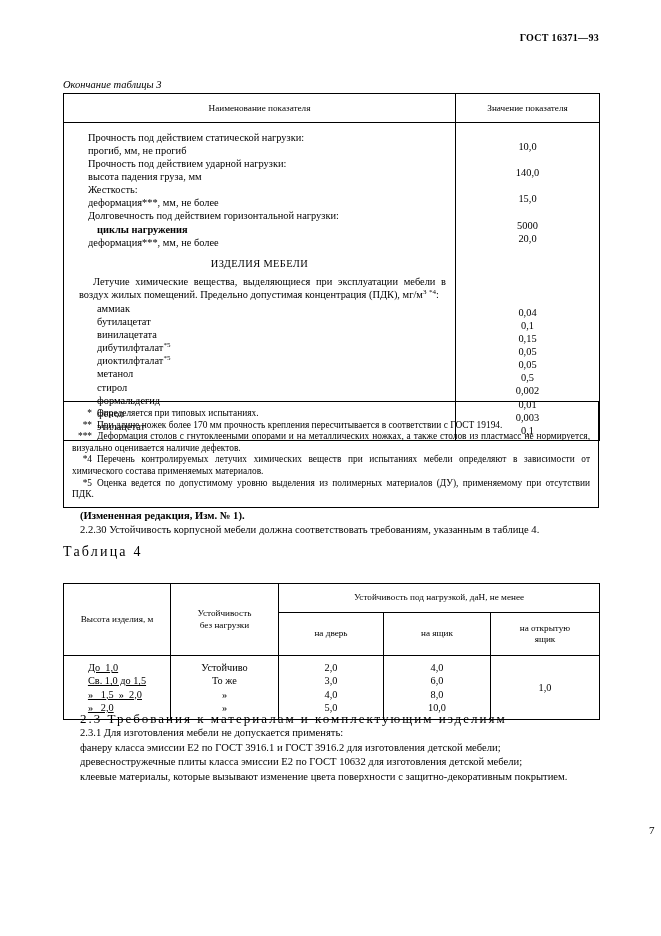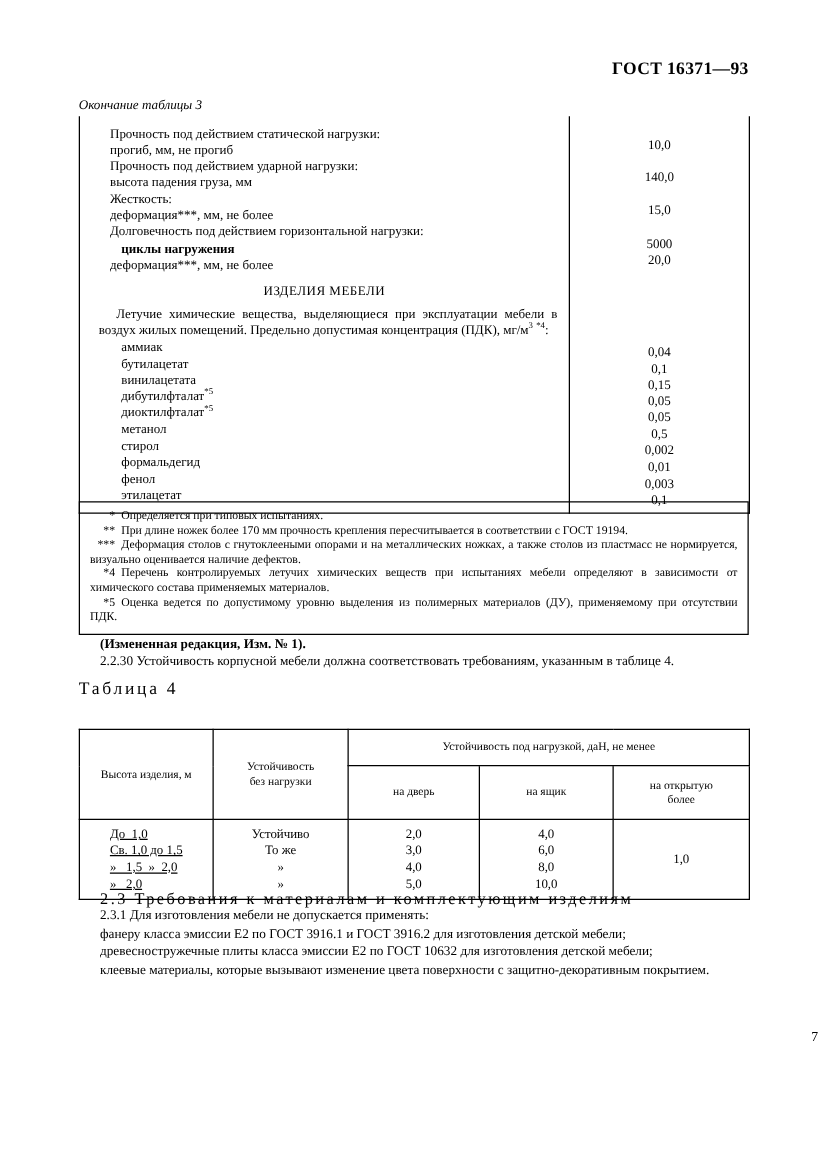--- a/index.html
+++ b/index.html
@@ -27,22 +27,22 @@
     position: absolute;
     left: 63px;
     top: 0;
     width: 536px;
   }
 
   
   .gost-header {
     position: absolute;
     right: 0;
-    top: 48px;
-    font-size: 14px;
+    top: 32px;
+    font-size: 10px;
     font-weight: bold;
     letter-spacing: 0.3px;
     white-space: nowrap;
   }
 
   .tbl-caption {
     position: absolute;
     left: 0;
     top: 79px;
     font-size: 10.5px;
@@ -254,20 +254,24 @@
 
     <div class="tbl-caption">Окончание таблицы 3</div>
 
     <div id="table3-wrap">
       <table id="table3">
         <colgroup>
           <col style="width:392px">
           <col style="width:144px">
         </colgroup>
         <tbody>
+          <tr>
+            <td class="hdr">Наименование показателя</td>
+            <td class="hdr mid">Значение показателя</td>
+          </tr>
           <tr>
             <td class="body-l">
 
               <div class="ind-line">Прочность под действием статической нагрузки:</div>
               <div class="ind-line">прогиб, мм, не прогиб</div>
               <div class="ind-line">Прочность под действием ударной нагрузки:</div>
               <div class="ind-line">высота падения груза, мм</div>
               <div class="ind-line">Жесткость:</div>
               <div class="ind-line">деформация***, мм, не более</div>
               <div class="ind-line">Долговечность под действием горизонтальной нагрузки:</div>
@@ -358,21 +362,21 @@
           </tr>
           <tr>
             <td class="thick-sep" style="height:36px">
               <span>на дверь</span>
             </td>
             <td class="thick-sep">
               <span>на ящик</span>
             </td>
             <td class="thick-sep outer-right">
               <span>на открытую</span><br>
-              <span>более</span>
+              <span>ящик</span>
             </td>
           </tr>
           <tr>
             <td class="data-cell outer-left outer-bot">
               <span class="h-col">
                 <span class="h-row">До  1,0</span><br>
                 <span class="h-row">Св. 1,0 до 1,5</span><br>
                 <span class="h-row">»   1,5  »  2,0</span><br>
                 <span class="h-row">»   2,0</span>
               </span>

